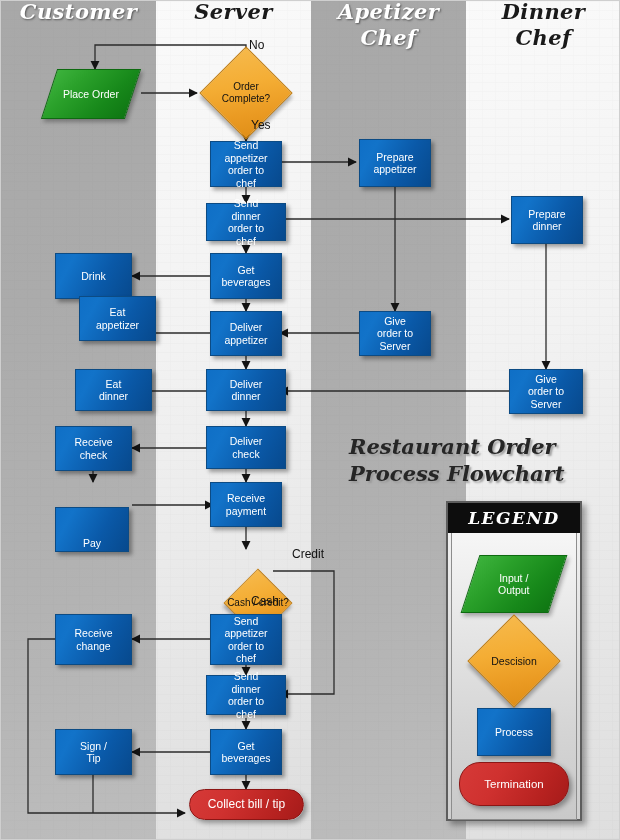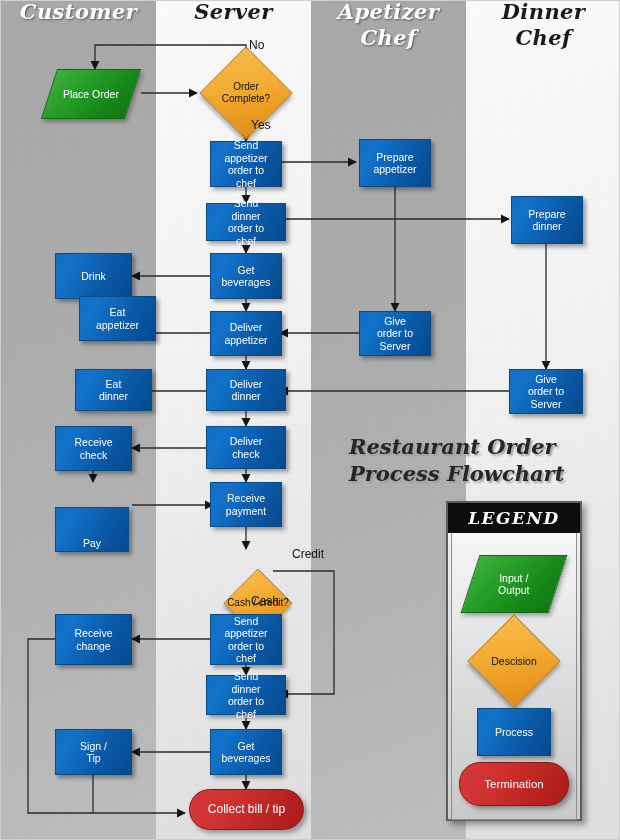--- a/index.html
+++ b/index.html
@@ -308,21 +308,21 @@
   </div>
   <div class="node proc" style="left:209px;top:613px;width:72px;height:51px;">
     <span>Send<br>appetizer<br>order to chef</span>
   </div>
   <div class="node proc" style="left:205px;top:674px;width:80px;height:40px;">
     <span>Send dinner<br>order to chef</span>
   </div>
   <div class="node proc" style="left:209px;top:728px;width:72px;height:46px;">
     <span>Get<br>beverages</span>
   </div>
-  <div class="node term" style="left:188px;top:788px;width:115px;height:41px;">
+  <div class="node term" style="left:188px;top:788px;width:115px;height:31px;">
     <span>Collect bill / tip</span>
   </div>
 
   <div class="node proc" style="left:358px;top:138px;width:72px;height:48px;">
     <span>Prepare<br>appetizer</span>
   </div>
   <div class="node proc" style="left:358px;top:310px;width:72px;height:45px;">
     <span>Give order to<br>Server</span>
   </div>
 

